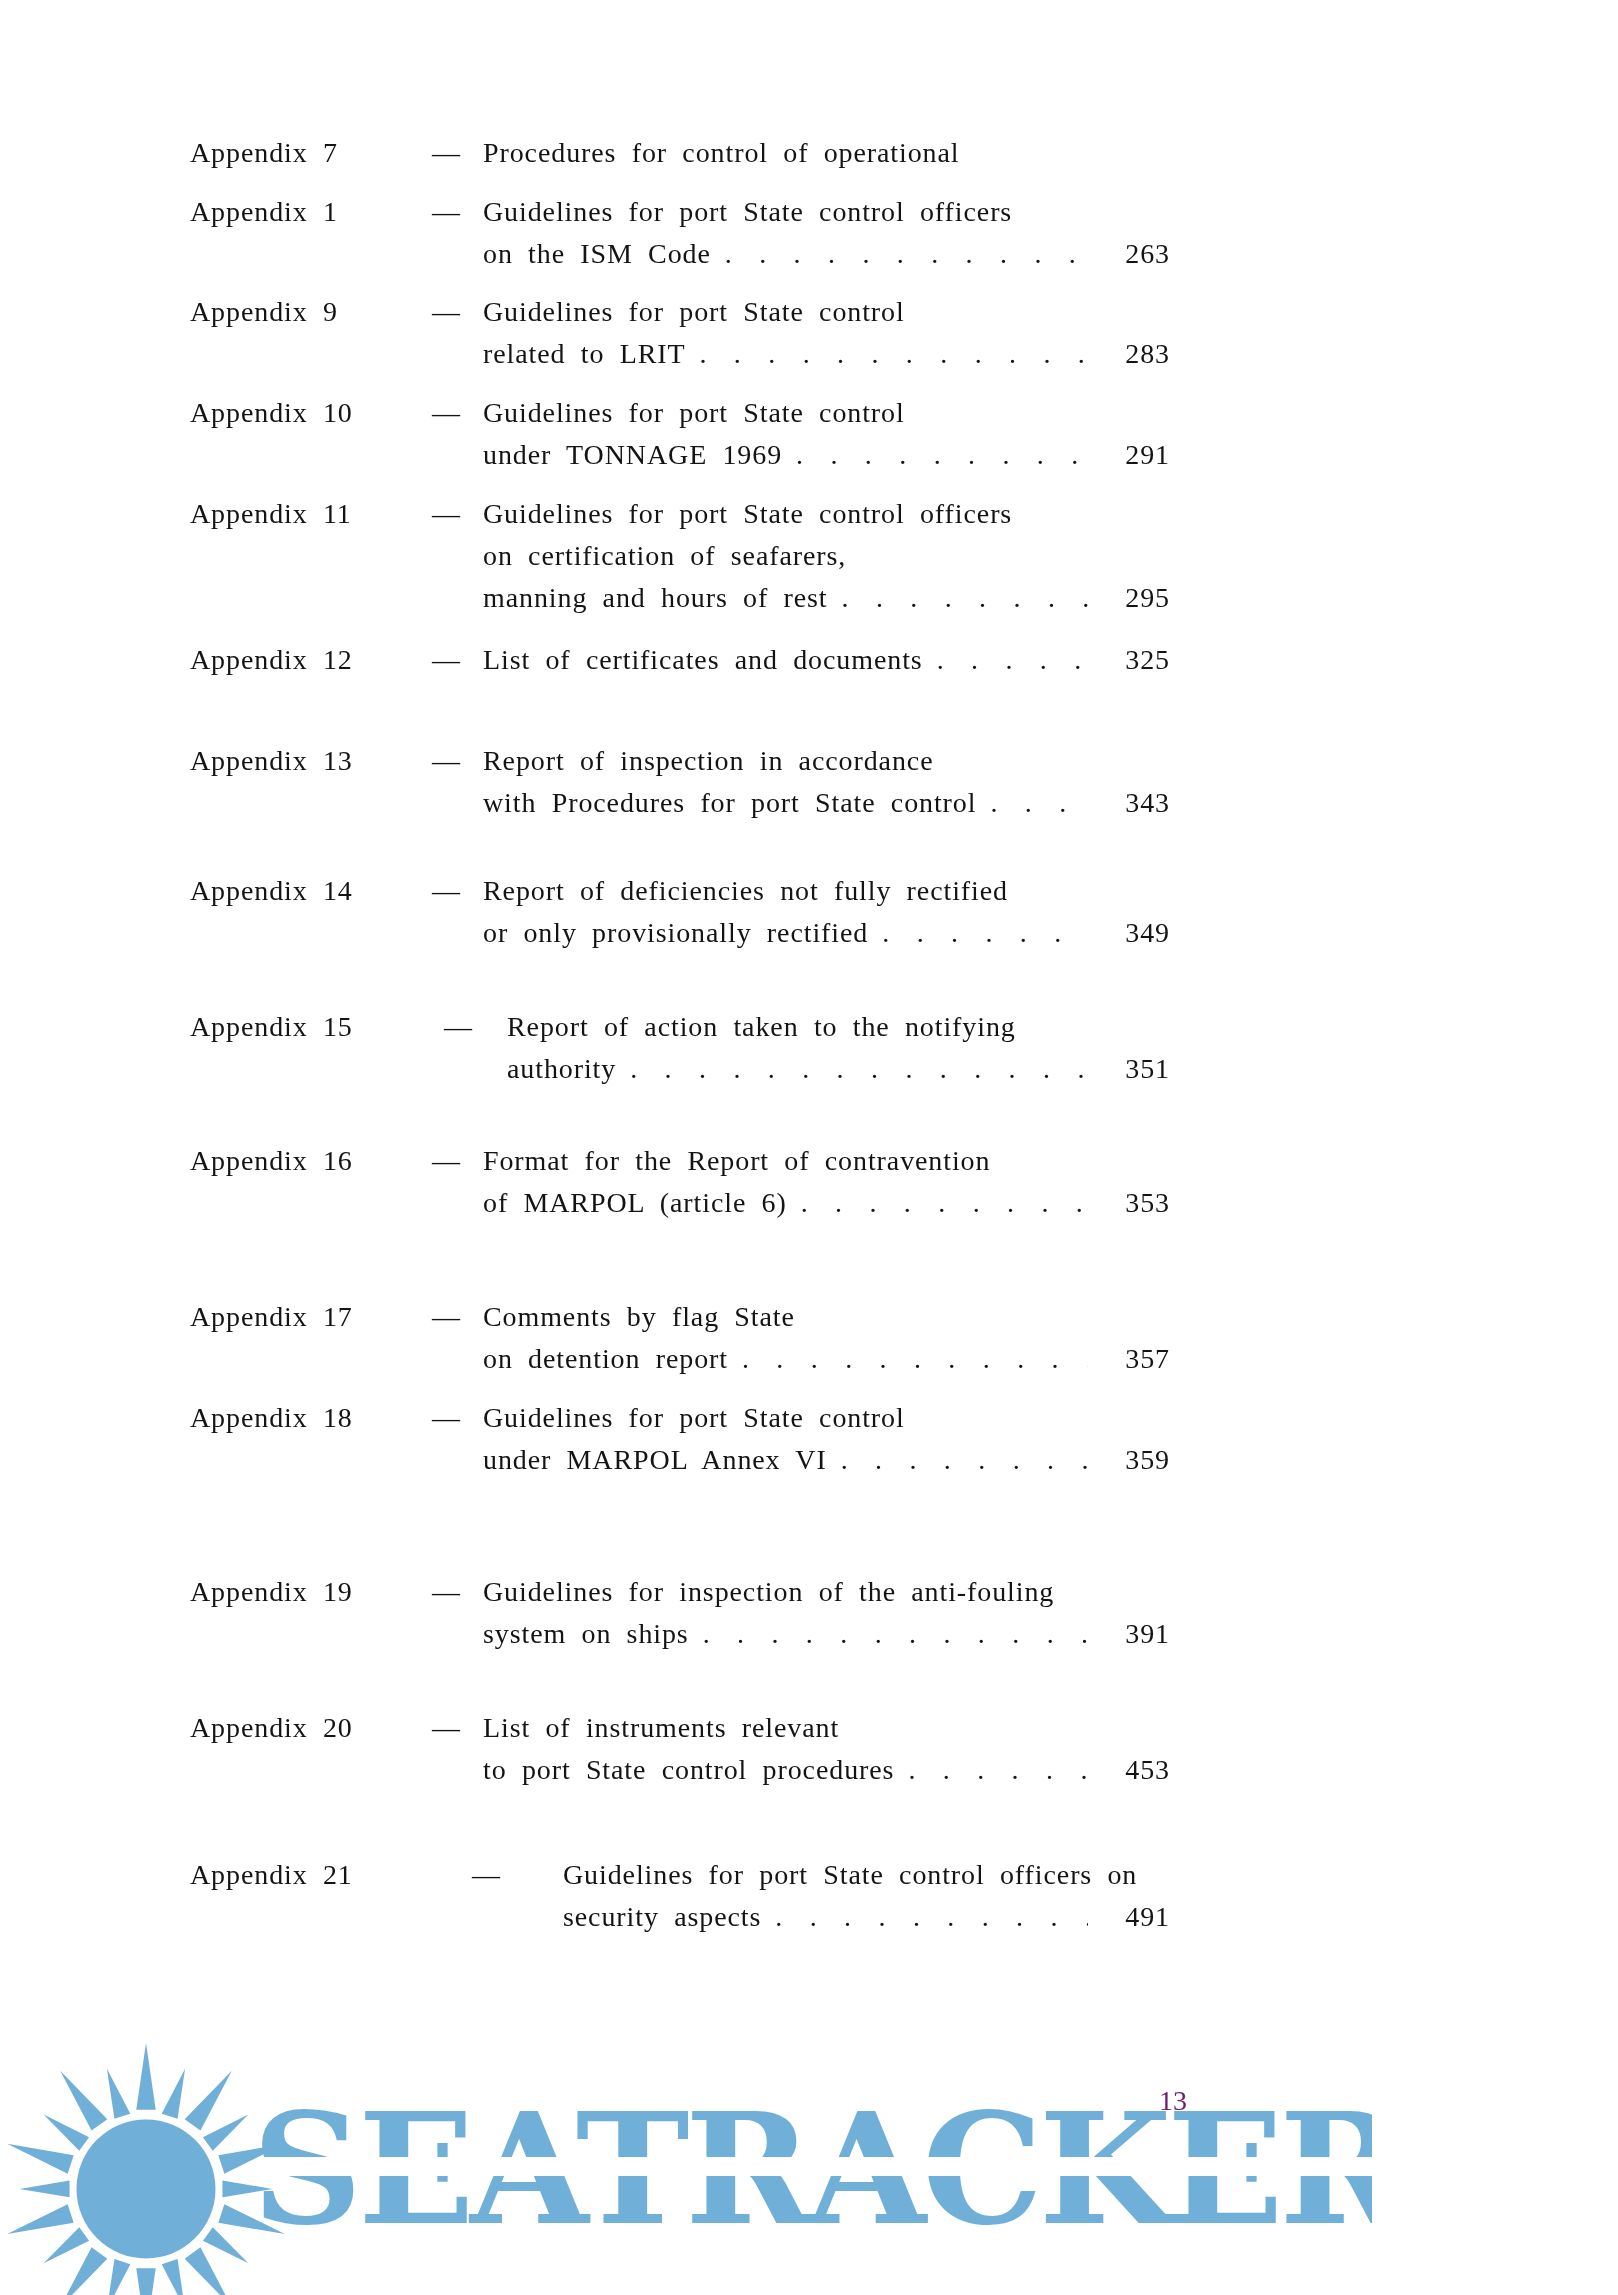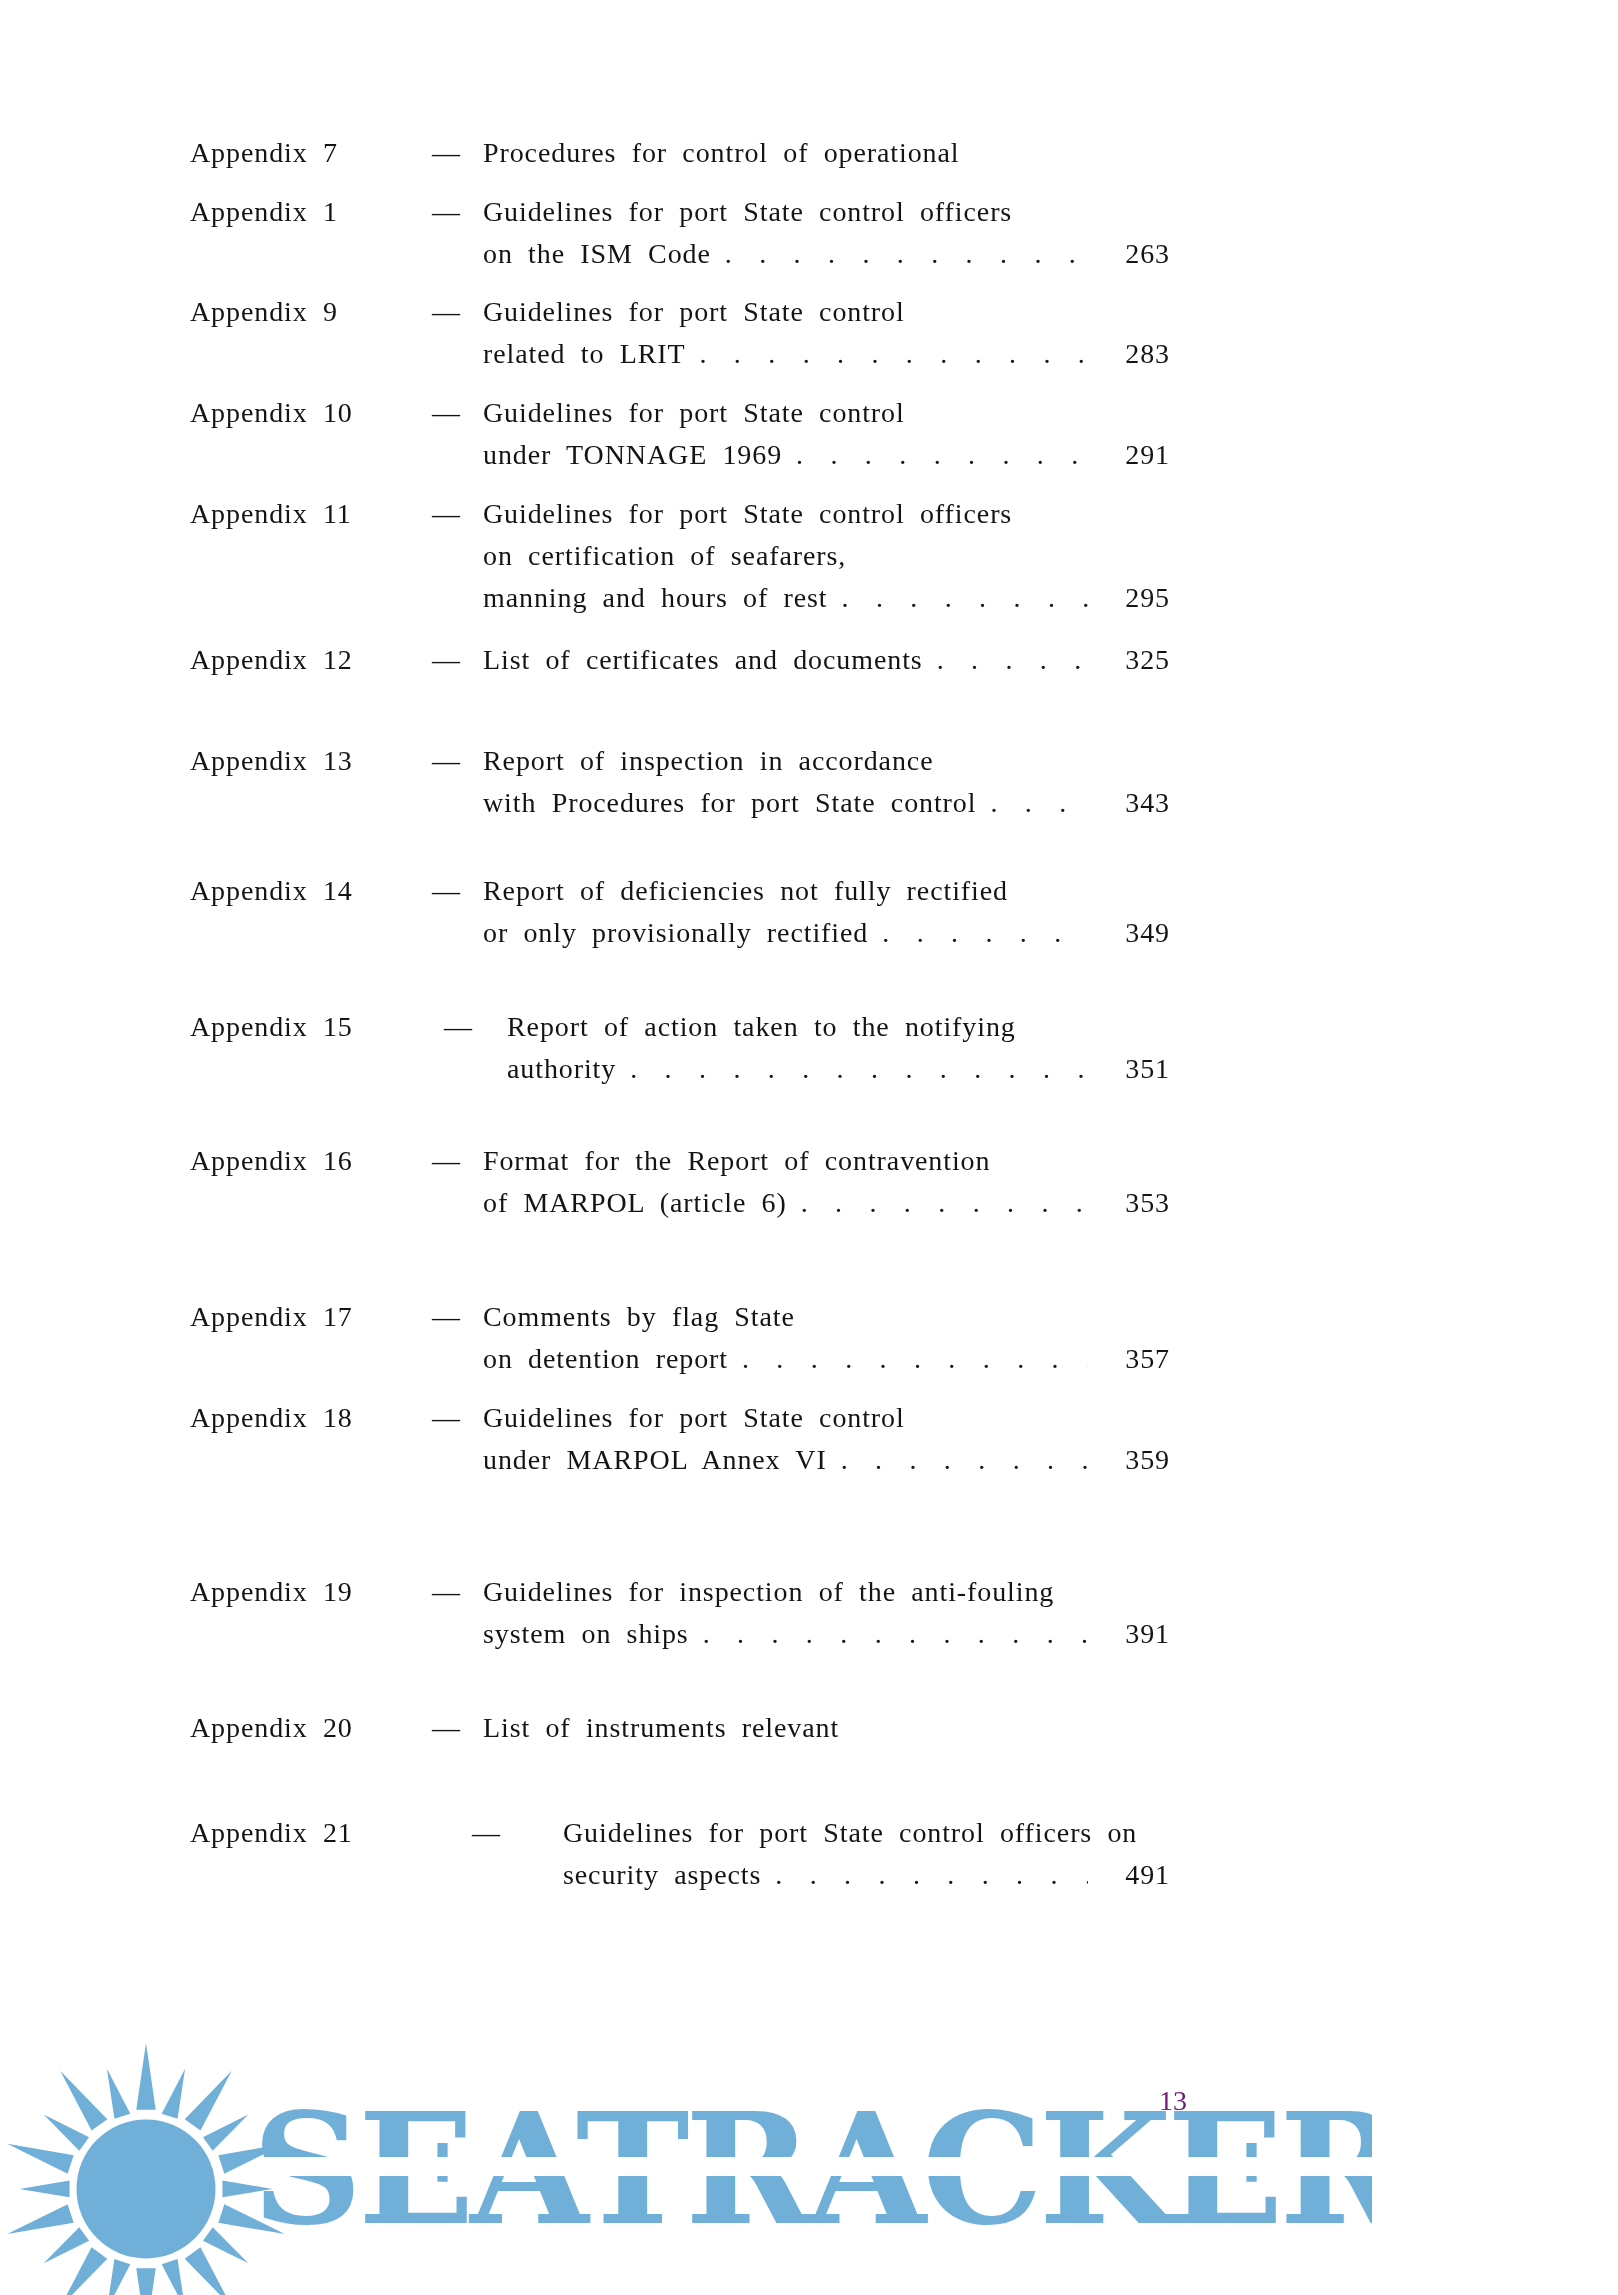--- a/index.html
+++ b/index.html
@@ -317,20 +317,25 @@
           </div>
         </div>
   </div>
 
   <div class="entry">
     <span class="label">Appendix 20</span>
     <span class="dash">—</span>
     <div class="title">
           <div class="title-line">
             <span class="line-text">List of instruments relevant</span>
+          </div>
+          <div class="title-line">
+            <span class="line-text">to port State control procedures</span>
+            <span class="dots"></span>
+            <span class="pagenum">453</span>
           </div>
         </div>
   </div>
 
   <div class="entry">
     <span class="label">Appendix 21</span>
     <span class="dash">—</span>
     <div class="title">
           <div class="title-line">
             <span class="line-text">Guidelines for port State control officers on</span>

